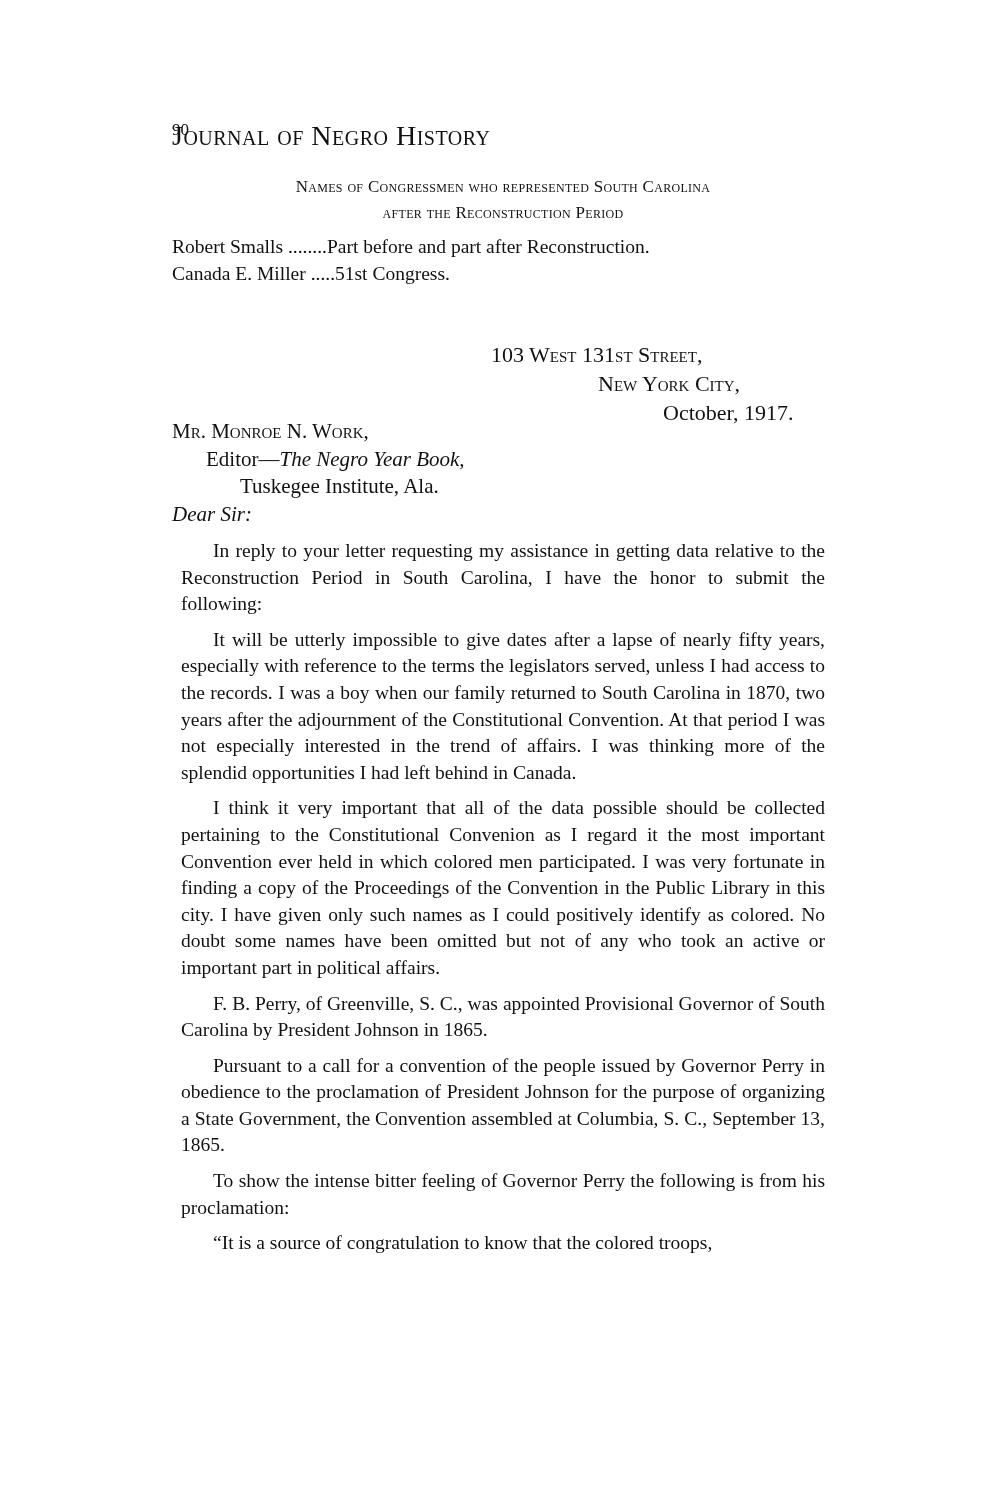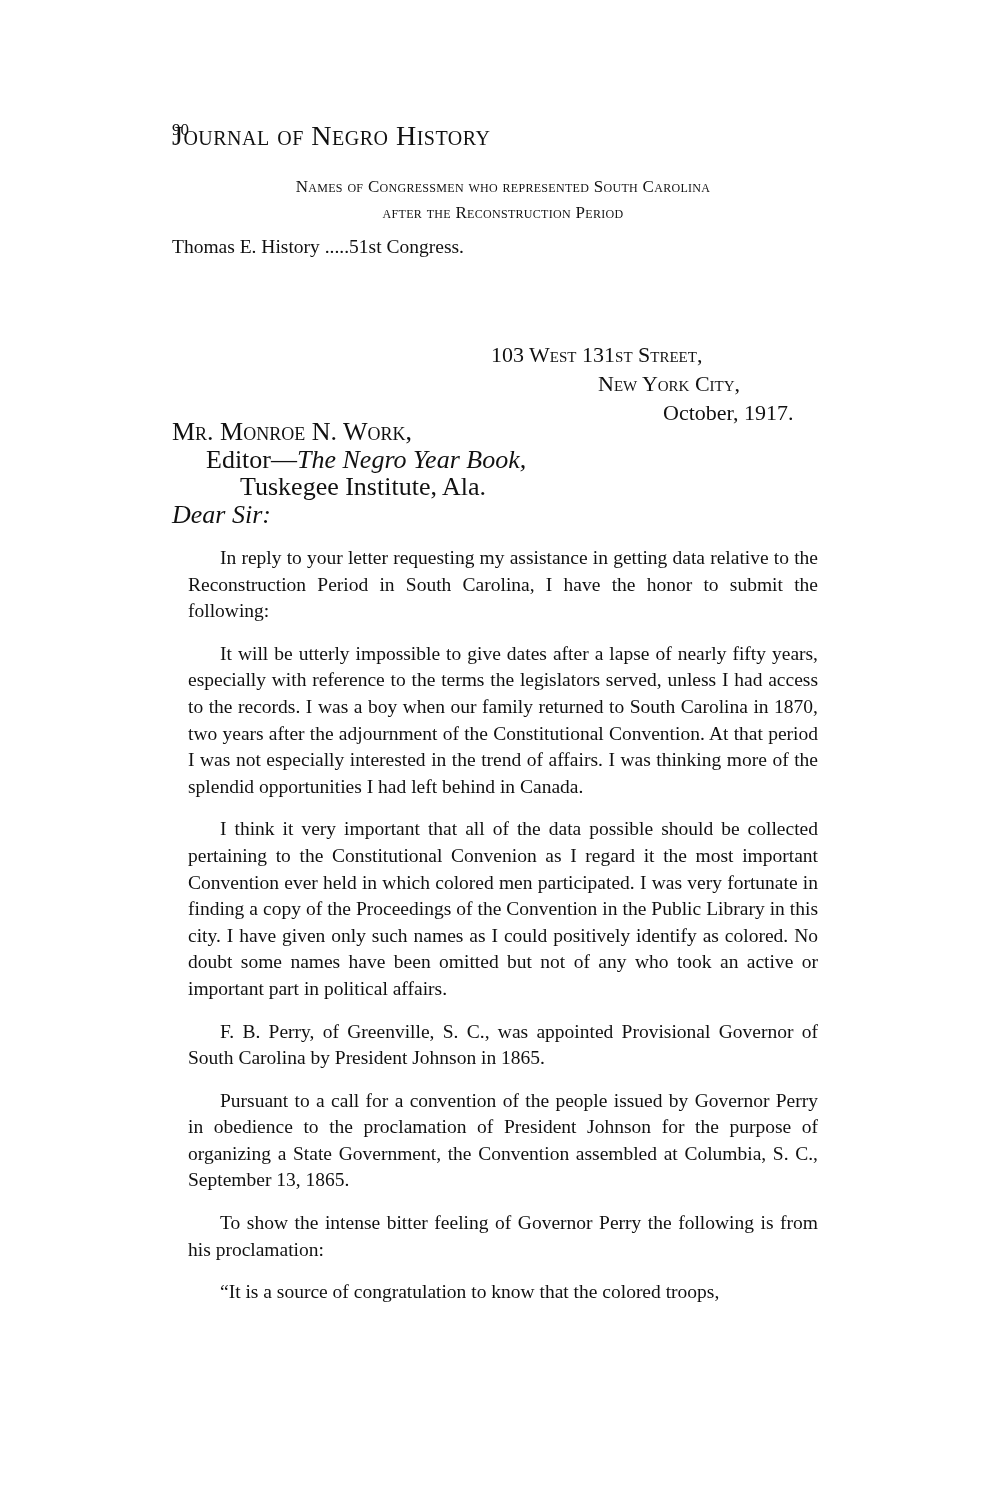--- a/index.html
+++ b/index.html
@@ -11,45 +11,48 @@
   .page { position: absolute; left: 172px; top: 0; width: 662px; }
   .running-head { position: absolute; top: 120px; left: 0; width: 662px; height: 30px; }
   .page-number { position: absolute; left: 0; top: 0; font-size: 17px; }
   .journal-title { position: absolute; left: 0; width: 662px; text-align: left; top: 0; font-size: 28px; font-variant: small-caps; letter-spacing: 0.5px; }
   .section-heading { position: absolute; top: 174px; left: 0; width: 662px; text-align: center; font-variant: small-caps; font-size: 17px; line-height: 26px; letter-spacing: 0.3px; }
   .congress-list { position: absolute; top: 234px; left: 0; width: 662px; font-size: 19.5px; line-height: 26.5px; }
   .congress-row { white-space: nowrap; }
   .address { position: absolute; top: 340px; left: 0; width: 662px; font-size: 22px; line-height: 29px; }
   .addr-line { white-space: nowrap; position: relative; }
   .sc { font-variant: small-caps; }
-  .recipient { position: absolute; top: 418px; left: 0; width: 662px; font-size: 26px; line-height: 27.5px; }
+  .recipient { position: absolute; top: 418px; left: 0; width: 662px; font-size: 21px; line-height: 27.5px; }
   .recipient div { white-space: nowrap; }
   .body-text { position: absolute; top: 529px; left: 0; width: 662px; font-size: 19.5px; line-height: 26.6px; text-align: justify; }
-  .body-text p { margin: 16px; text-indent: 32px; }
+  .body-text p { margin: 9px; text-indent: 32px; }
   .body-text p.gap { margin-top: 2px; }
   i { }
 </style>
 </head>
 <body>
 
 <div class="page">
 
   <div class="running-head">
     <span class="page-number">90</span>
     <span class="journal-title">Journal of Negro History</span>
   </div>
 
   <div class="section-heading">
     <div>Names of Congressmen who represented South Carolina</div>
     <div>after the Reconstruction Period</div>
   </div>
 
   <div class="congress-list">
     <div class="congress-row">
-      <span>Thomas E. History</span><span> .....</span><span>51st Congress.</span>
+      <span>Robert Smalls</span><span> ........</span><span>Part before and part after Reconstruction.</span>
+    </div>
+    <div class="congress-row">
+      <span>Canada E. Miller</span><span> .....</span><span>51st Congress.</span>
     </div>
   </div>
 
   <div class="address">
     <div class="addr-line sc" style="left:319px;">103 West 131st Street,</div>
     <div class="addr-line sc" style="left:426px;">New York City,</div>
     <div class="addr-line" style="left:491px;">October, 1917.</div>
   </div>
 
   <div class="recipient">

